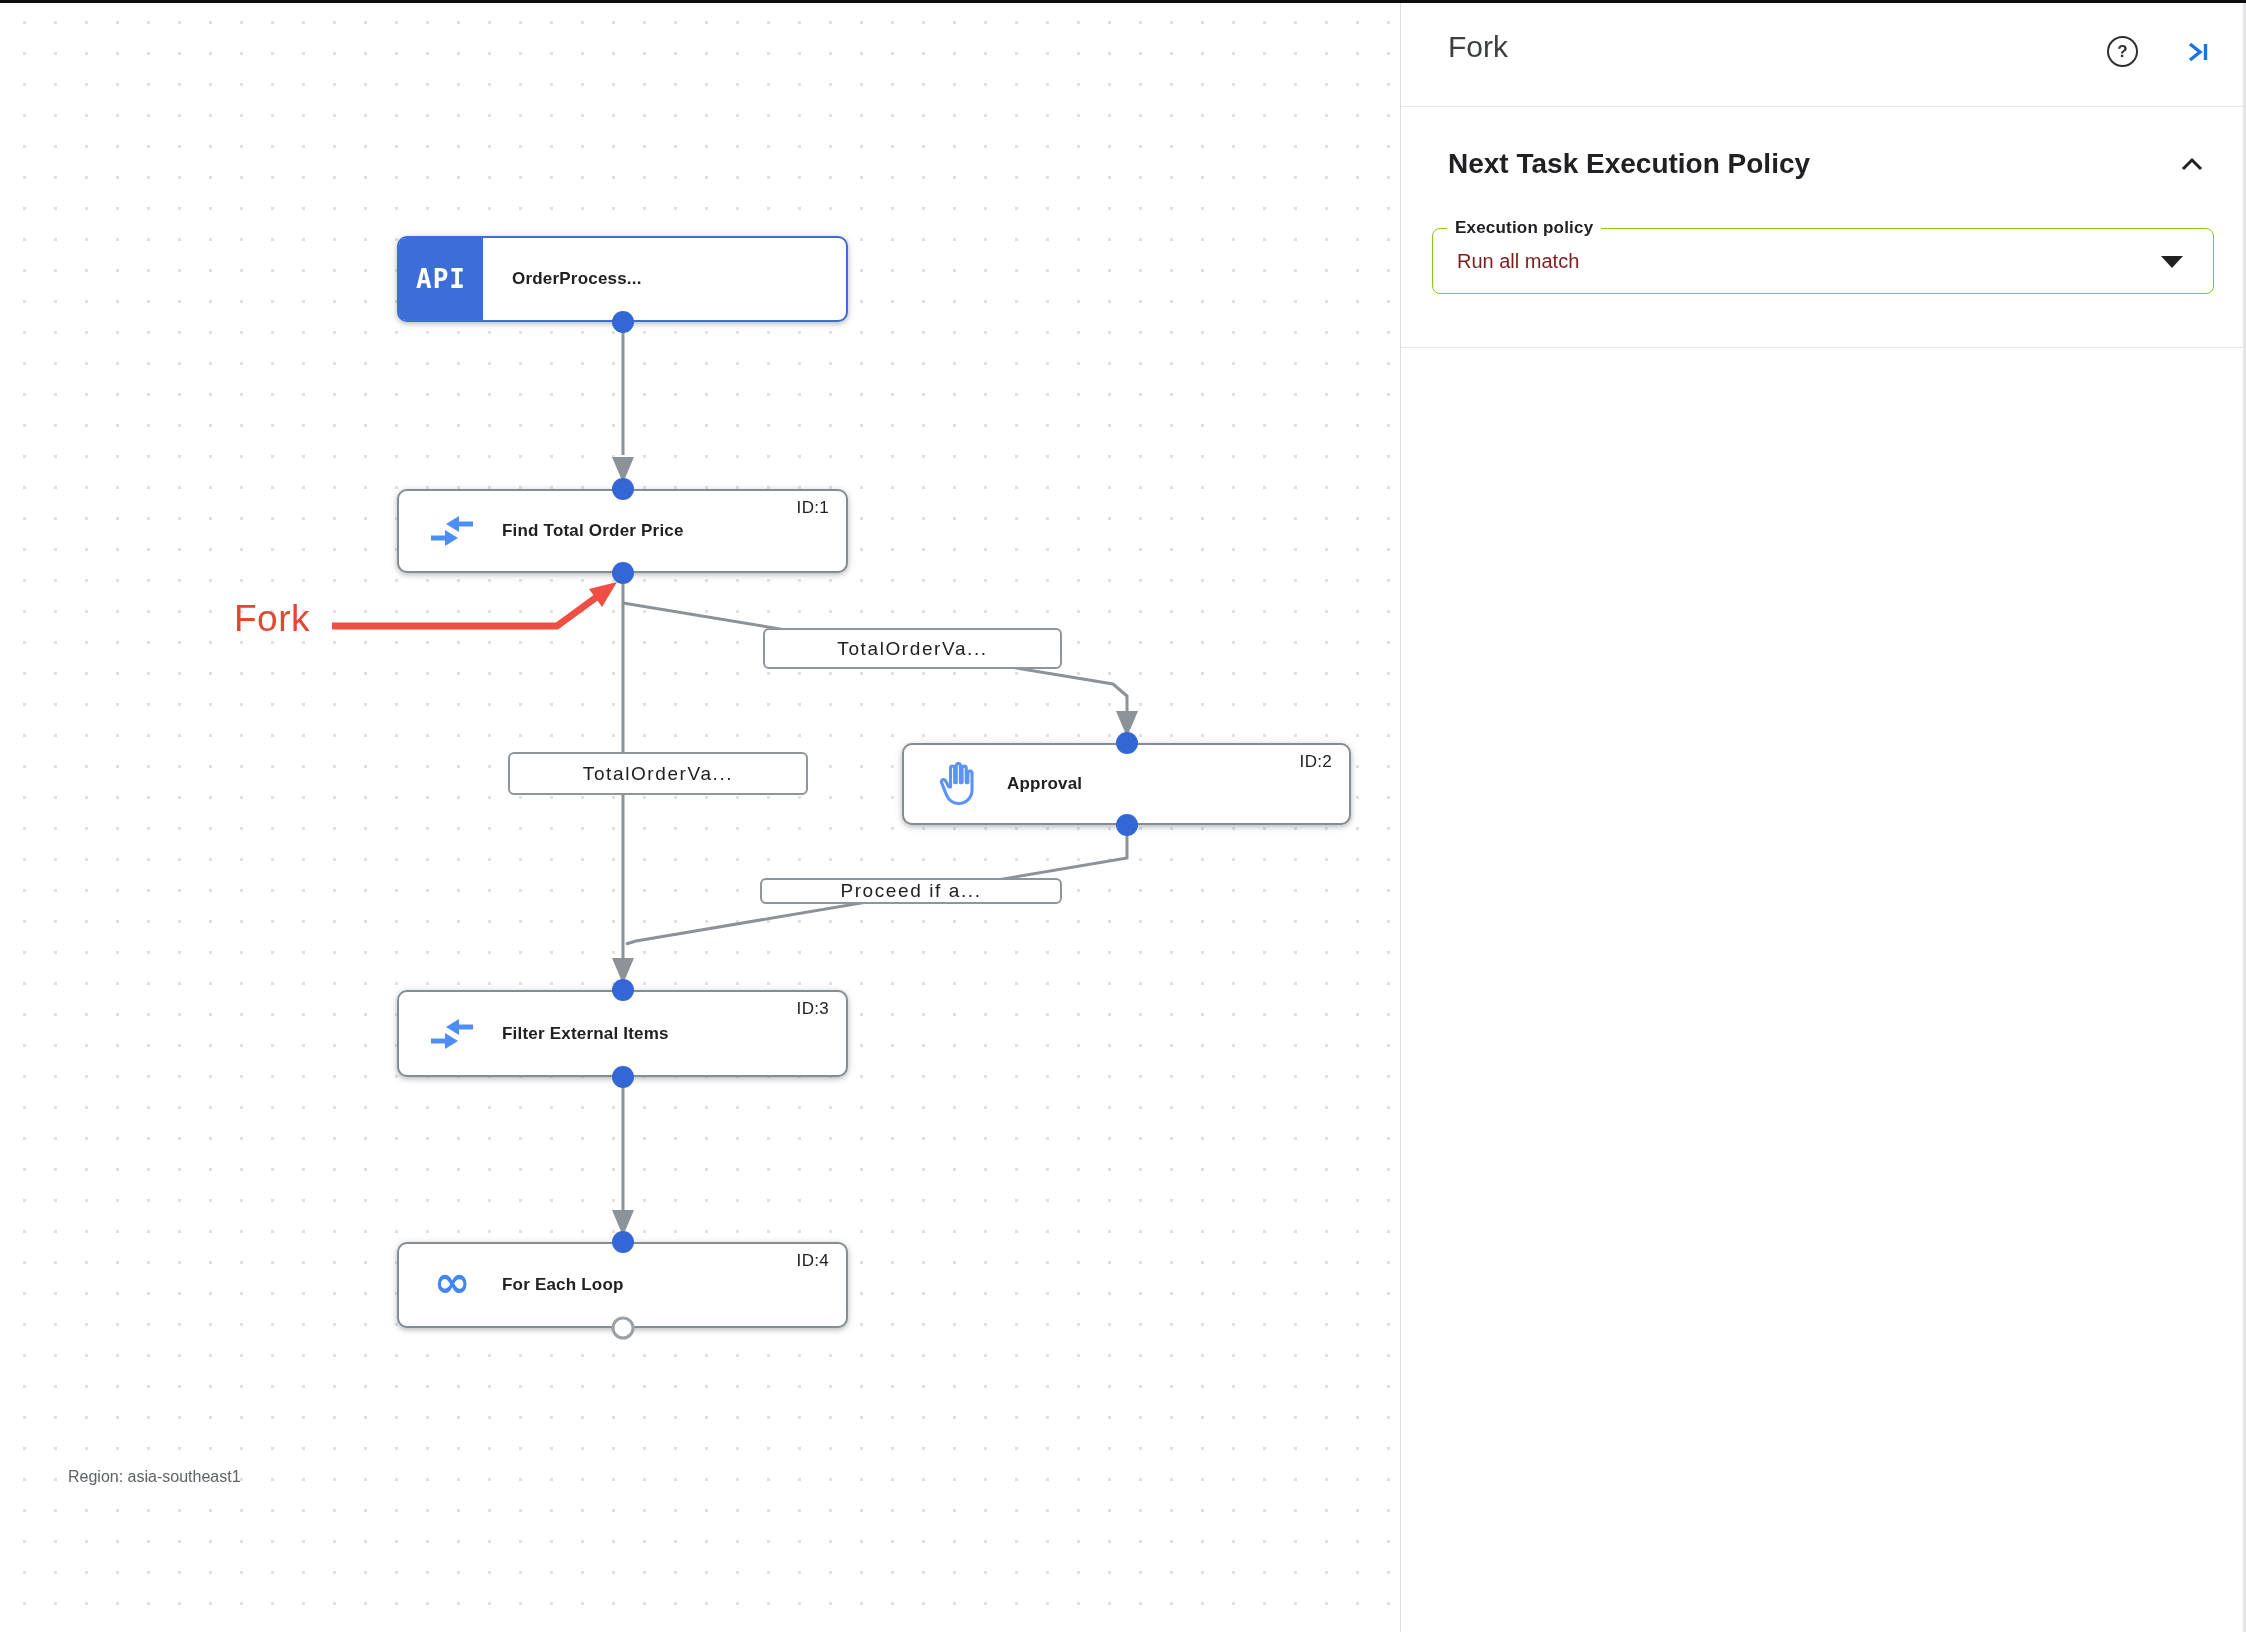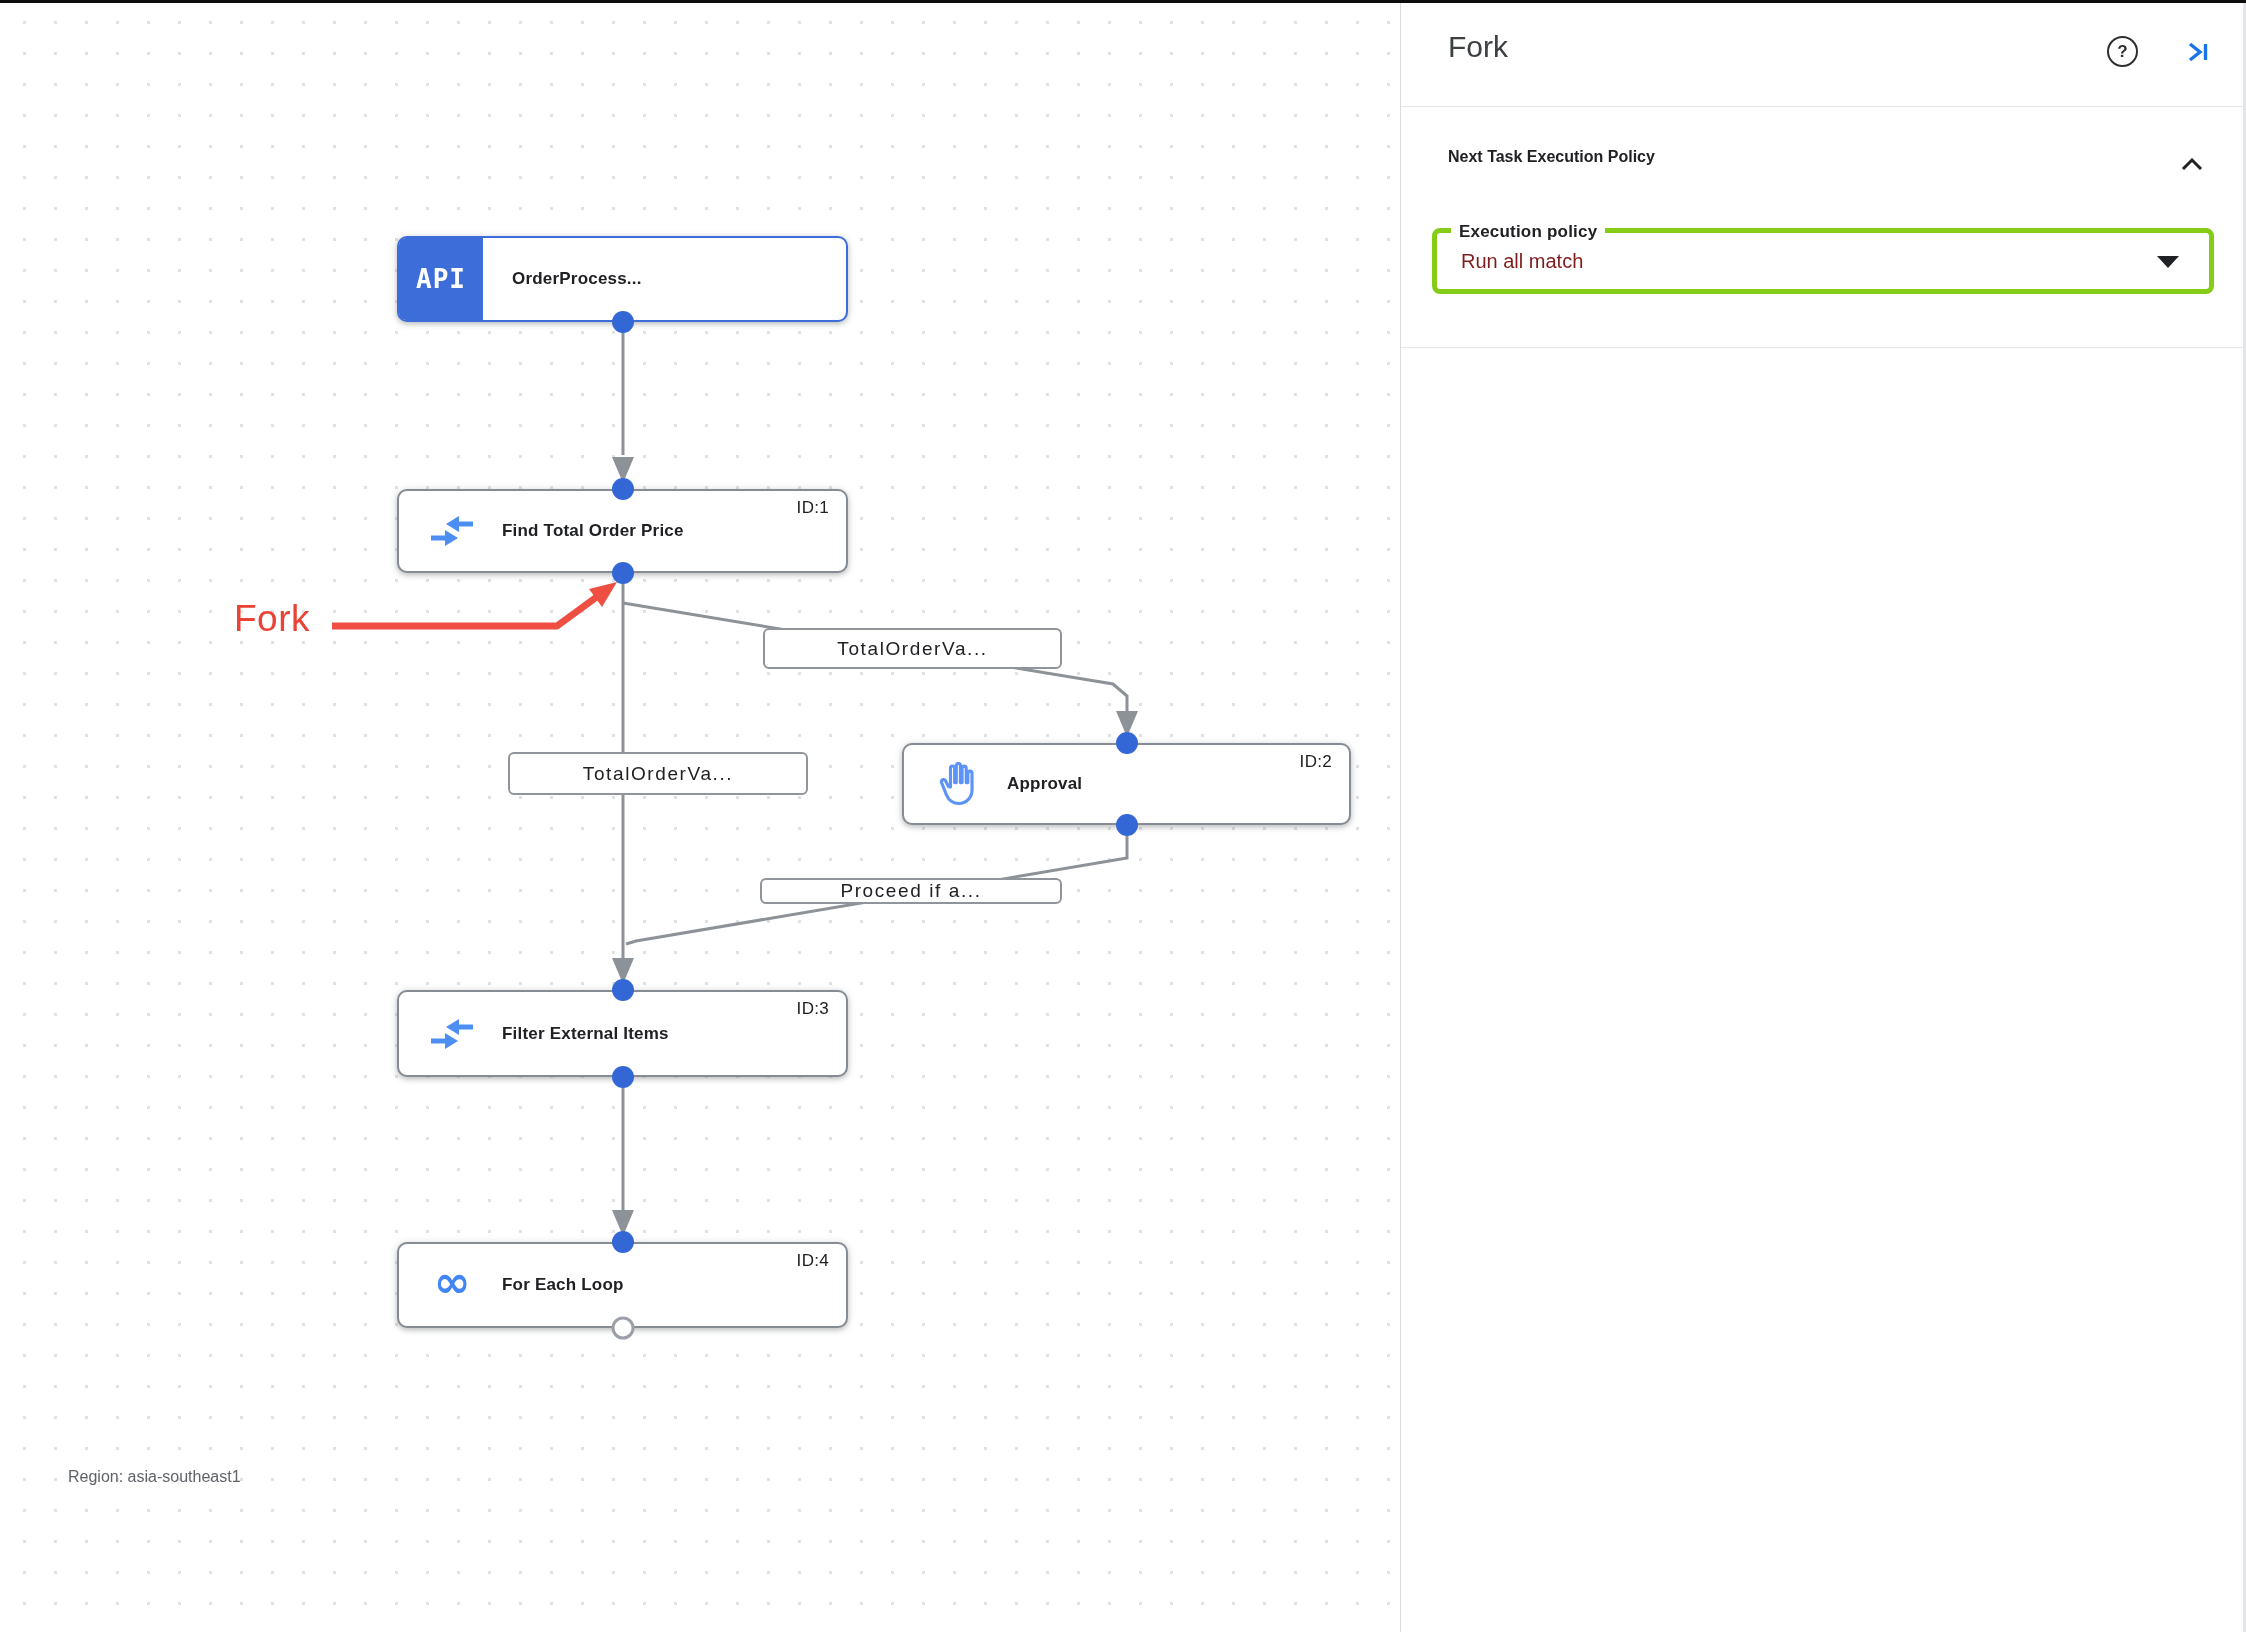--- a/index.html
+++ b/index.html
@@ -47,26 +47,26 @@
 
   
   .panel { position:absolute; left:1401px; top:0; width:845px; height:1632px; background:#fff; }
   .panel-title { position:absolute; left:47px; top:30px; font-size:30px; color:#3c4043; }
   .help-icon {
     position:absolute; left:706px; top:36px; width:31px; height:31px; border:2.5px solid #2d2f31; border-radius:50%;
     display:flex; align-items:center; justify-content:center; font-size:17px; font-weight:700; color:#2d2f31;
   }
   .collapse-icon { position:absolute; left:782px; top:37px; width:30px; height:30px; }
   .panel-divider { position:absolute; left:0; width:845px; height:1px; background:#e4e6e9; }
-  .section-heading { position:absolute; left:47px; top:148px; font-size:16px; font-weight:700; color:#202124; }
+  .section-heading { position:absolute; left:47px; top:148px; font-size:28px; font-weight:700; color:#202124; }
   .chevron-up { position:absolute; left:778px; top:152px; width:26px; height:26px; }
 
   .select-field {
     position:absolute; left:31px; top:228px; width:782px; height:66px;
-    border:5px solid #84cc16; border-radius:8px; background:#fff;
+    border:1px solid #84cc16; border-radius:8px; background:#fff;
   }
   .select-field .flabel {
     position:absolute; left:14px; top:-11px; background:#fff; padding:0 8px;
     font-size:17px; font-weight:600; color:#202124; letter-spacing:.2px;
   }
   .select-field .fvalue { position:absolute; left:24px; top:50%; transform:translateY(-50%); font-size:20px; color:#7f1d1d;text-align:right; }
   .select-field .caret {
     position:absolute; right:30px; top:50%; margin-top:-5px; width:0; height:0;
     border-left:11px solid transparent; border-right:11px solid transparent; border-top:12px solid #202124;
   }

